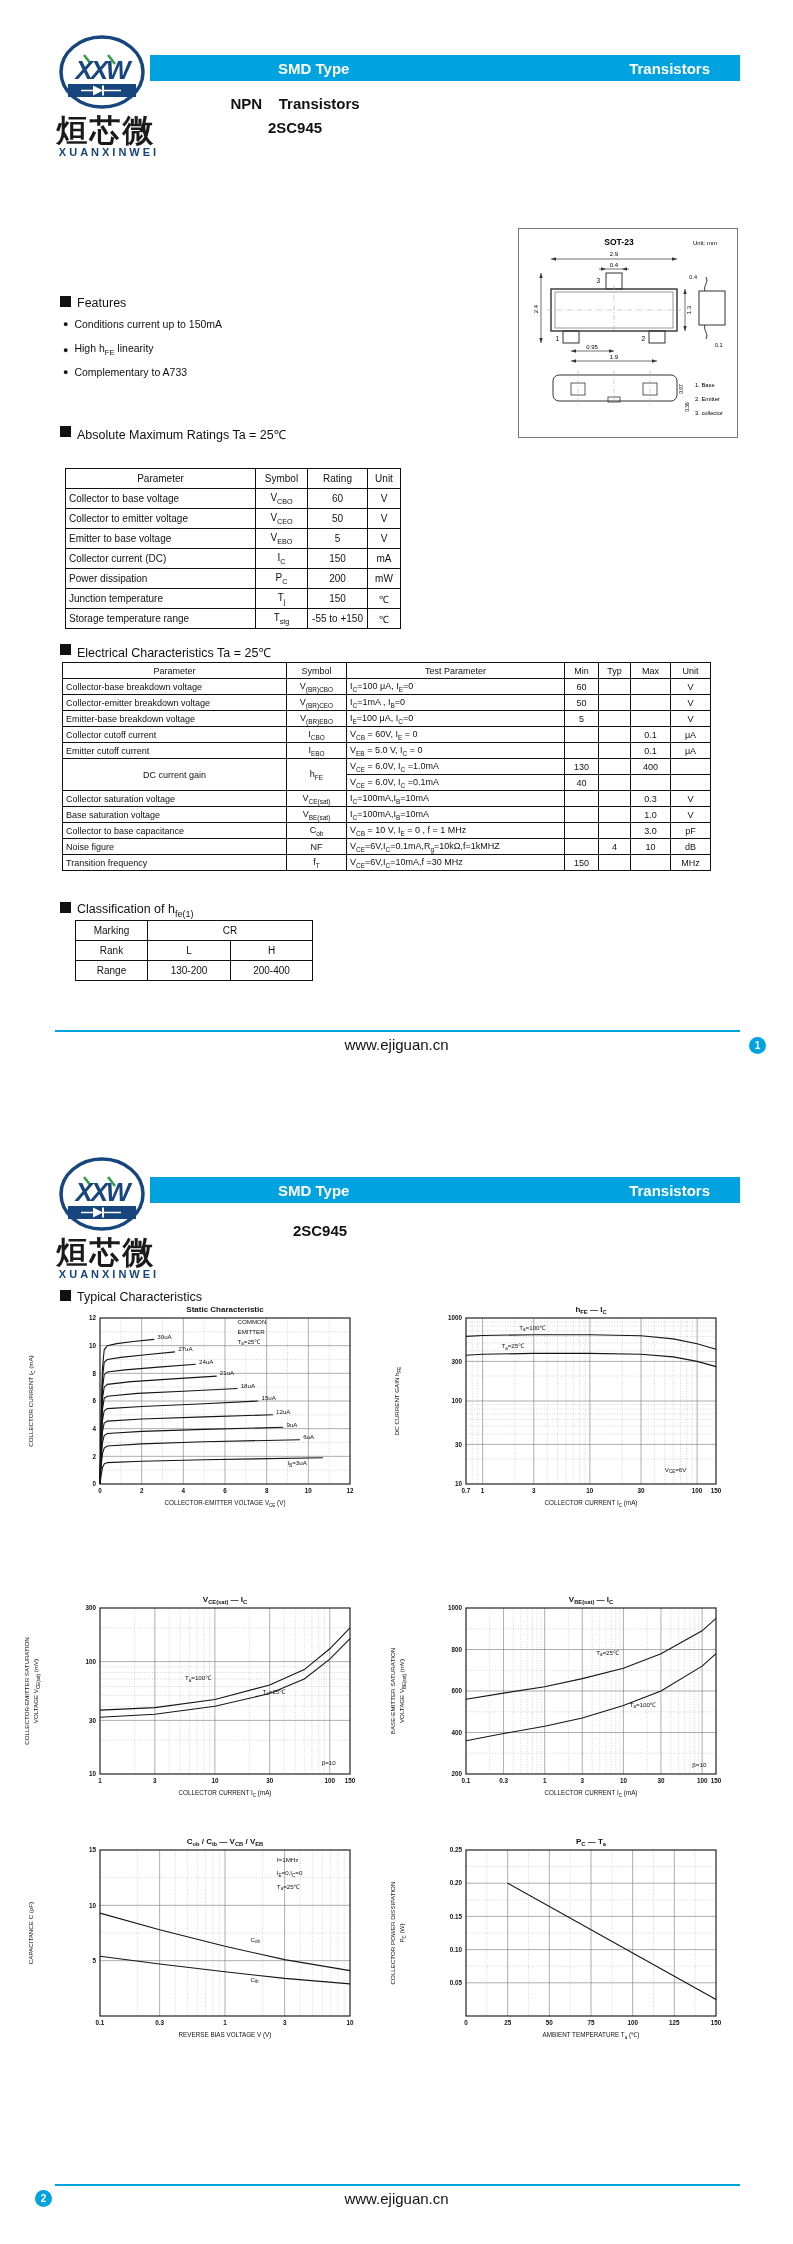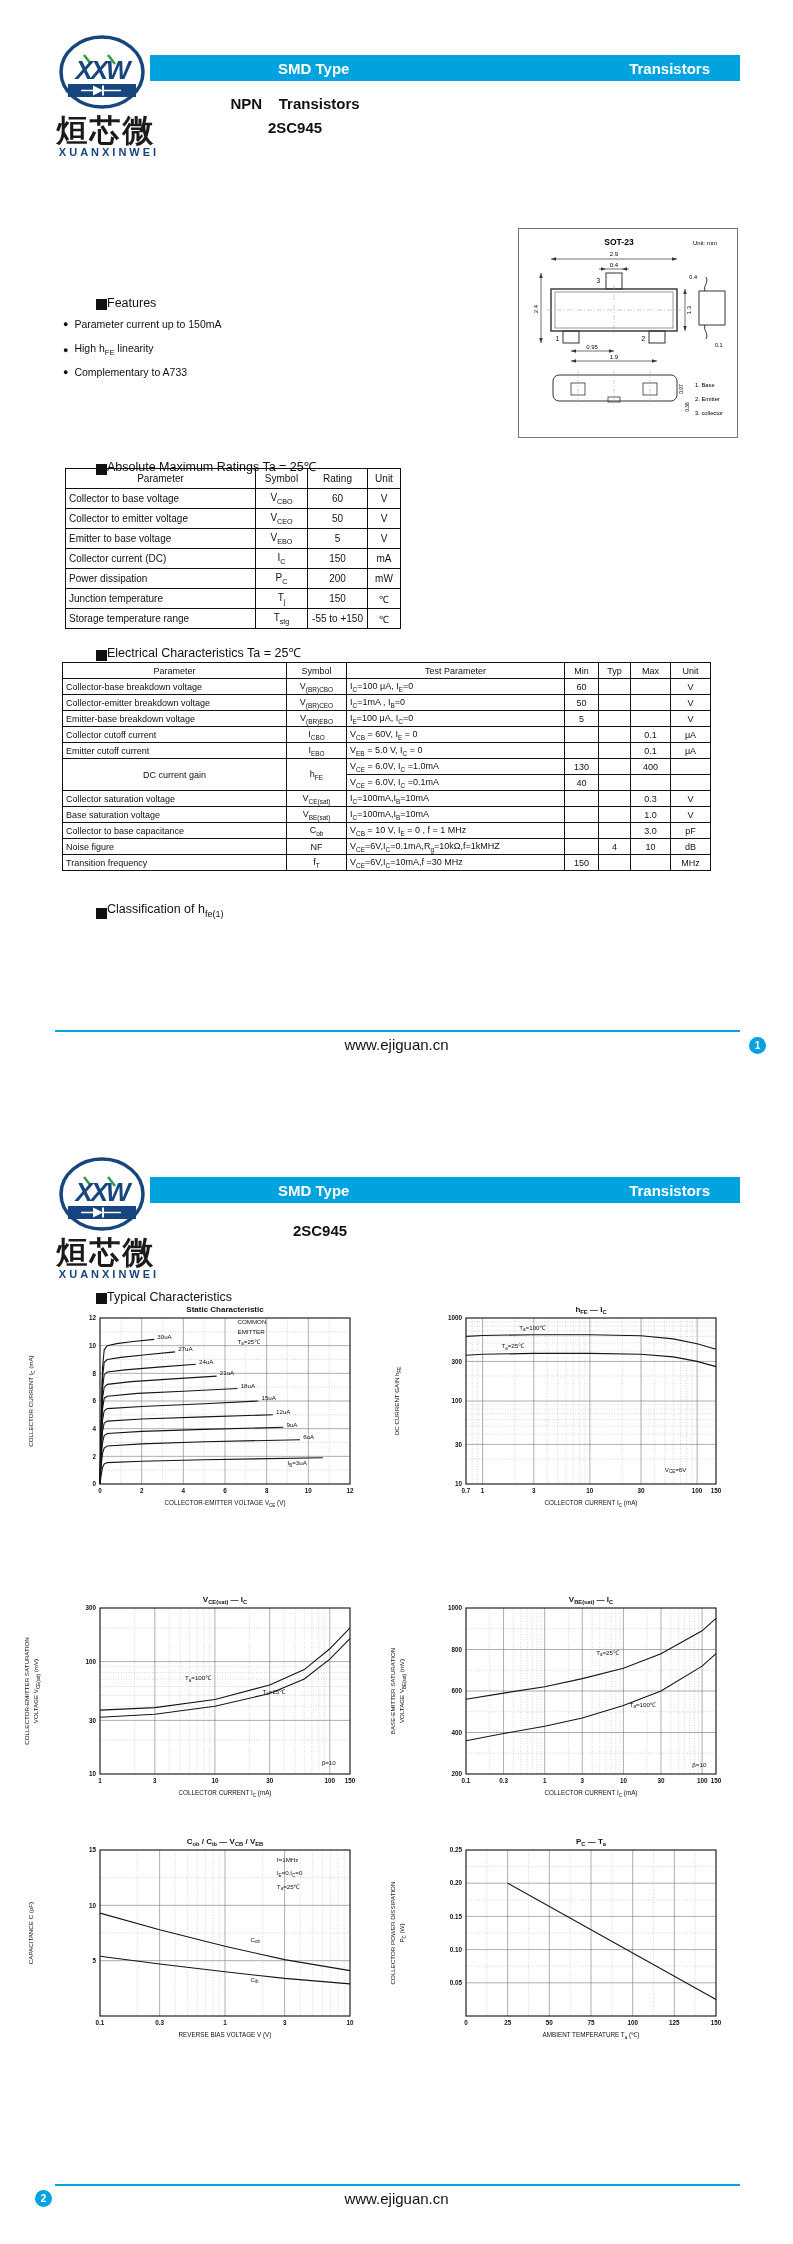--- a/index.html
+++ b/index.html
@@ -10,21 +10,21 @@
   .logo-cn{position:absolute;left:46px;top:110px;width:120px;text-align:center;font-size:31px;font-weight:bold;letter-spacing:2px;color:#1a1a1a;}
   .logo-en{position:absolute;left:44px;top:146px;width:130px;text-align:center;font-size:11px;font-weight:bold;letter-spacing:3px;color:#17457e;}
   
   .banner{position:absolute;left:150px;top:55px;width:590px;height:26px;background:#00a3e0;display:flex;align-items:center;color:#fff;font-size:15px;font-weight:bold;}
   .banner-left{margin-left:128px;}
   .banner-right{margin-left:auto;margin-right:30px;}
   .doc-title{position:absolute;left:150px;top:95px;width:290px;text-align:center;font-size:15px;font-weight:bold;white-space:pre;}
   .part-no{position:absolute;left:150px;top:119px;width:290px;text-align:center;font-size:15px;font-weight:bold;}
   .part-no2{position:absolute;left:170px;top:100px;width:300px;text-align:center;font-size:15px;font-weight:bold;}
   
-  .sec{position:absolute;font-size:12.5px;color:#111;display:flex;align-items:flex-end;margin-left:36px;}
+  .sec{position:absolute;font-size:12.5px;color:#111;display:flex;align-items:flex-start;gap:6px;}
   .sq{width:11px;height:11px;background:#111;display:inline-block;}
   .bullet{position:absolute;font-size:10.5px;display:flex;align-items:center;gap:6px;}
   .dot{font-size:9px;}
   
   table{border-collapse:collapse;table-layout:fixed;}
   table.dt{border:1.5px solid #111;padding-left:24px;}
   table.dt td,table.dt th{border:1px solid #111;font-weight:normal;padding:2px 3px;text-align:center;overflow:hidden;white-space:nowrap;}
   #abs-table{font-size:10px;}
   #abs-table td,#abs-table th{height:15px;}
   #elec-table{font-size:9px;}
@@ -138,32 +138,32 @@
       <text x="176" y="186" font-size="5.8">3. collector</text>
     </svg>
   </div>
 
   <div class="sec" style="left:60px;top:296px;">
     <span class="sq"></span>
     <span>Features</span>
   </div>
   <div class="bullet" style="left:63px;top:318px;">
       <span class="dot">●</span>
-      <span>Parameter current up to 150mA</span>
+      <span>Conditions current up to 150mA</span>
     </div>
   <div class="bullet" style="left:63px;top:342px;">
       <span class="dot">●</span>
       <span>High h<sub>FE</sub> linearity</span>
     </div>
   <div class="bullet" style="left:63px;top:366px;">
       <span class="dot">●</span>
       <span>Complementary to A733</span>
     </div>
 
-  <div class="sec" style="left:60px;top:458px;">
+  <div class="sec" style="left:60px;top:426px;">
     <span class="sq"></span>
     <span>Absolute Maximum Ratings Ta = 25℃</span>
   </div>
   <table id="abs-table" class="dt abs" style="left:65px;top:468px;width:335px;">
       <colgroup>
         <col style="width: 190px;">
         <col style="width: 52px;">
         <col style="width: 60px;">
         <col style="width: 33px;">
       </colgroup>
@@ -353,20 +353,43 @@
           <td style="text-align: center;"></td>
           <td style="text-align: center;">MHz</td>
         </tr>
       </tbody>
     </table>
 
   <div class="sec" style="left:60px;top:902px;">
     <span class="sq"></span>
     <span>Classification of h<sub>fe(1)</sub></span>
   </div>
+  <table id="class-table" class="dt abs" style="left:75px;top:920px;width:237px;">
+      <colgroup>
+        <col style="width: 72px;">
+        <col style="width: 83px;">
+        <col style="width: 82px;">
+      </colgroup>
+      <tbody>
+        <tr>
+          <td style="text-align: center;">Marking</td>
+          <td colspan="2" style="text-align: center;">CR</td>
+        </tr>
+        <tr>
+          <td style="text-align: center;">Rank</td>
+          <td style="text-align: center;">L</td>
+          <td style="text-align: center;">H</td>
+        </tr>
+        <tr>
+          <td style="text-align: center;">Range</td>
+          <td style="text-align: center;">130-200</td>
+          <td style="text-align: center;">200-400</td>
+        </tr>
+      </tbody>
+    </table>
 
   <div class="f-line" style="top:1030px;"></div>
   <div class="f-url" style="top:1036px;">www.ejiguan.cn</div>
   <div class="badge" style="left:749px;top:1037px;">1</div>
 </div>
 
 <div class="page">
 
   <svg class="abs" style="left:57px;top:34px;" width="90" height="78" viewBox="0 0 90 78">
     <ellipse cx="45" cy="38" rx="41" ry="35" fill="none" stroke="#17457e" stroke-width="3.5"></ellipse>

